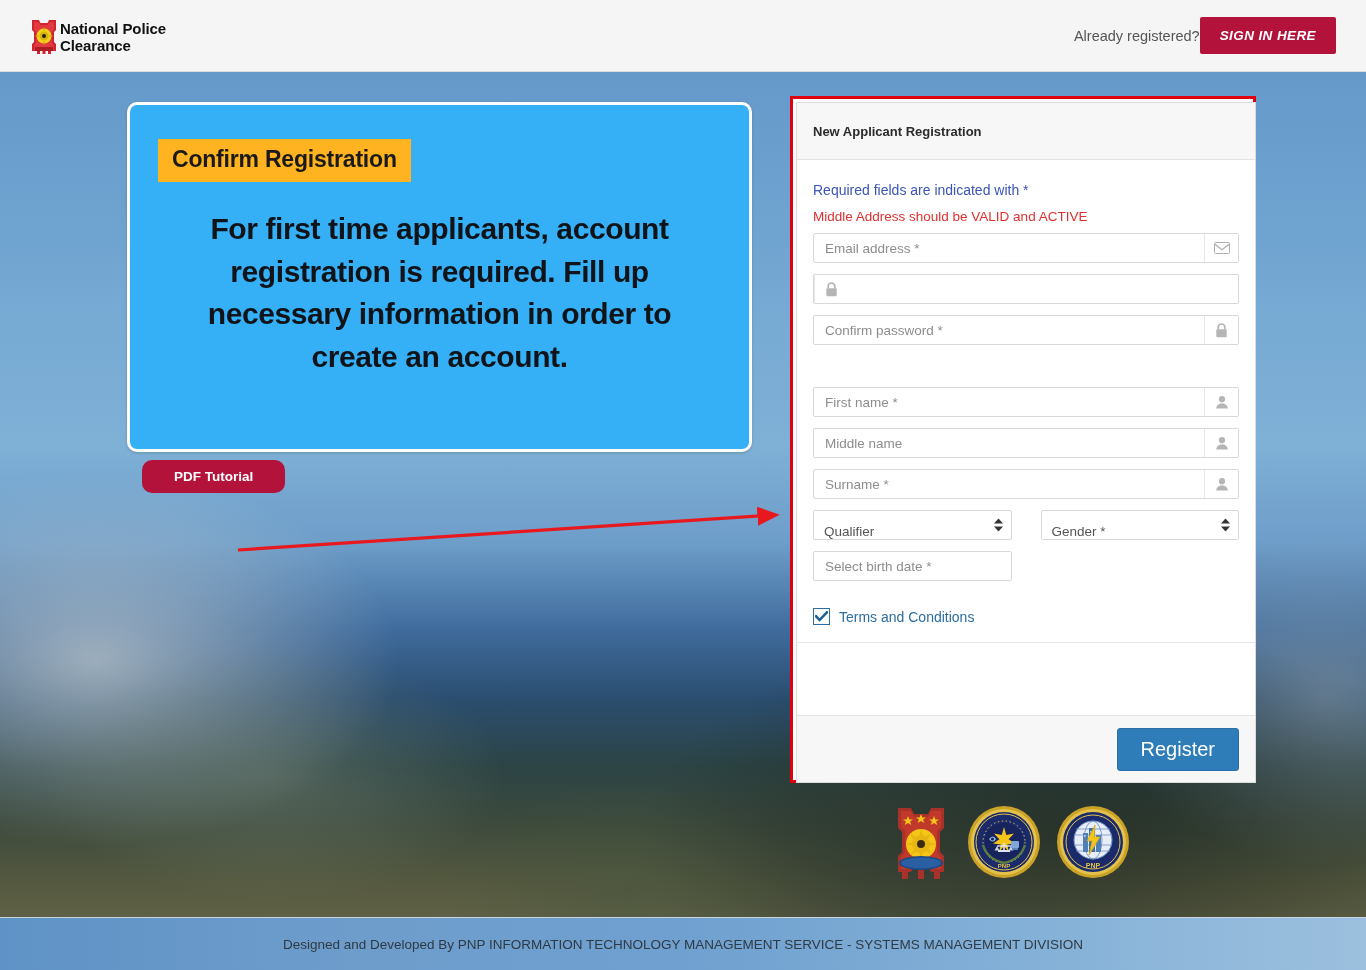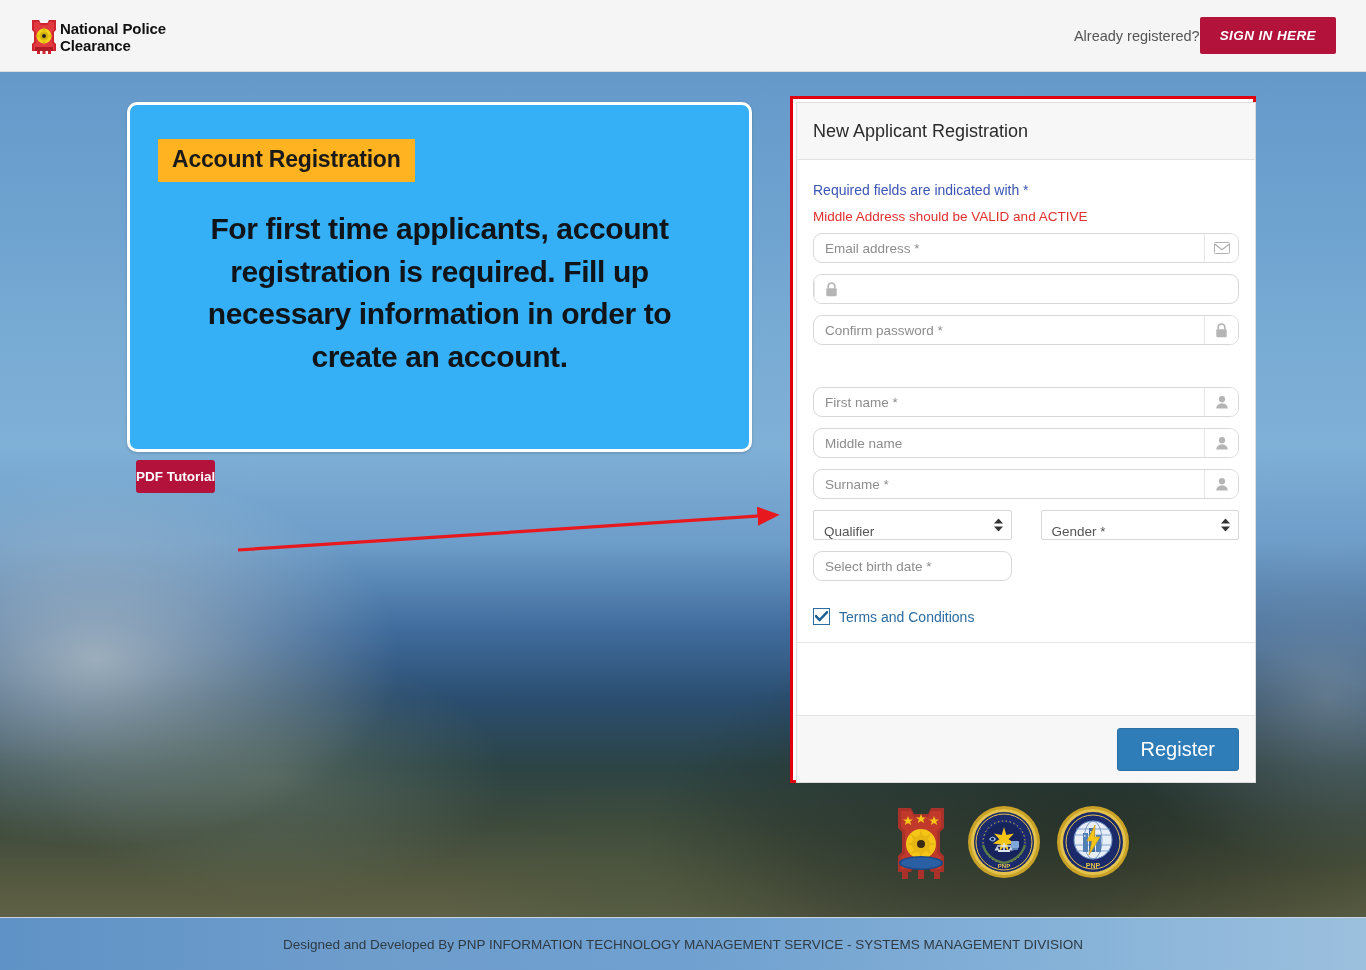--- a/index.html
+++ b/index.html
@@ -135,28 +135,28 @@
     font-weight: bold;
     line-height: 1.42;
     color: #101418;
     letter-spacing: -0.4px;
     padding: 0 8px;
   }
 
   
   #pdf-tutorial-btn {
     position: absolute;
-    left: 136px; top: 460px;
+    left: 142px; top: 460px;
     background: #b3123a;
     color: #ffffff;
     border: none;
-    border-radius: 3px;
+    border-radius: 10px;
     font-size: 13.5px;
     font-weight: bold;
-    padding: 9px 0;
+    padding: 9px 32px;
     cursor: pointer;
     z-index: 5;
     font-family: "Liberation Sans", sans-serif;
   }
 
   
   #annotation-arrow {
     position: absolute;
     left: 0; top: 0;
     width: 1366px; height: 970px;
@@ -184,22 +184,22 @@
   }
   #reg-header {
     height: 57px;
     background: #f7f7f7;
     border-bottom: 1px solid #e3e3e3;
     display: flex;
     align-items: center;
     padding-left: 16px;
   }
   #reg-title {
-    font-size: 18px;
-    font-weight: normal;
+    font-size: 13px;
+    font-weight: bold;
     color: #2b2b2b;
   }
   #reg-body {
     flex: 1;
     padding: 22px 16px 0 16px;
   }
   #required-note {
     font-size: 14px;
     color: #3b55b5;
     margin-bottom: 11px;
@@ -213,21 +213,21 @@
   .field-row {
     display: flex;
     margin-bottom: 11px;
   }
   .input-group {
     display: flex;
     align-items: stretch;
     border: 1px solid #d8d8d8;
     background: #ffffff;
     height: 30px;
-    border-radius: 9px;
+    border-radius: 2px;
     overflow: hidden;
   }
   .input-group.full { width: 100%; }
   .input-group input {
     flex: 1;
     border: none;
     outline: none;
     padding: 0 11px;
     font-size: 13.5px;
     color: #3a3a3a;
@@ -382,21 +382,21 @@
       <div>Clearance</div>
     </div>
   </div>
   <div class="header-right">
     <span id="already-registered-label">Already registered?</span>
     <button id="signin-btn">SIGN IN HERE</button>
   </div>
 </div>
 
 <div id="info-panel">
-  <div id="info-badge">Account Registration</div>
+  <div id="info-badge">Confirm Registration</div>
   <div id="info-body">For first time applicants, account registration is required. Fill up necessary information in order to create an account.</div>
 </div>
 
 <button id="pdf-tutorial-btn">PDF Tutorial</button>
 
 <svg id="annotation-arrow">
   <defs>
     <marker id="arrowhead" markerWidth="7" markerHeight="6" refX="5.5" refY="3" orient="auto">
       <polygon points="0 0, 7 3, 0 6" fill="#e8191e"></polygon>
     </marker>

